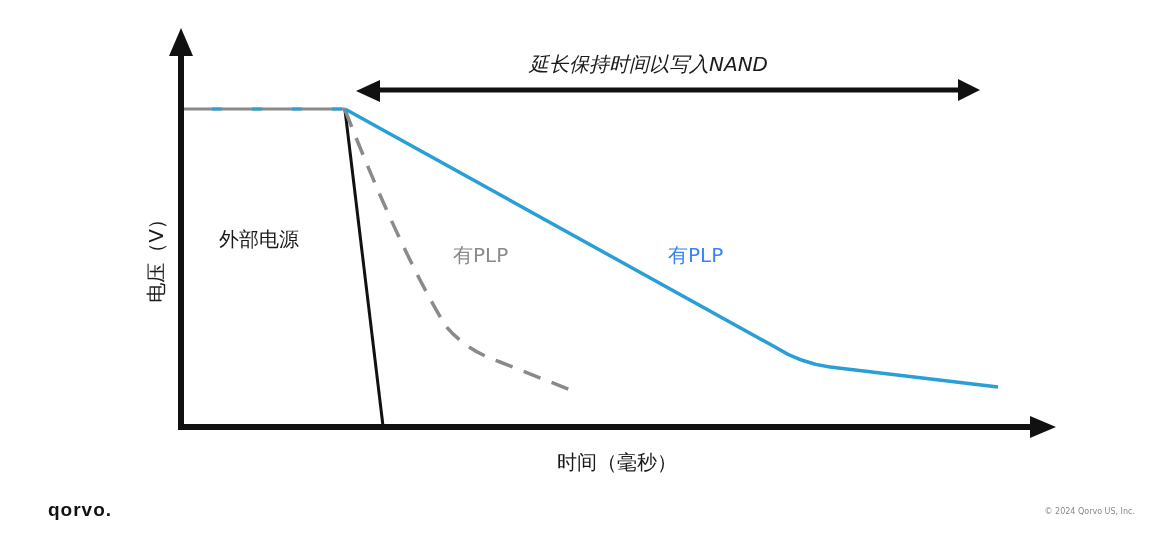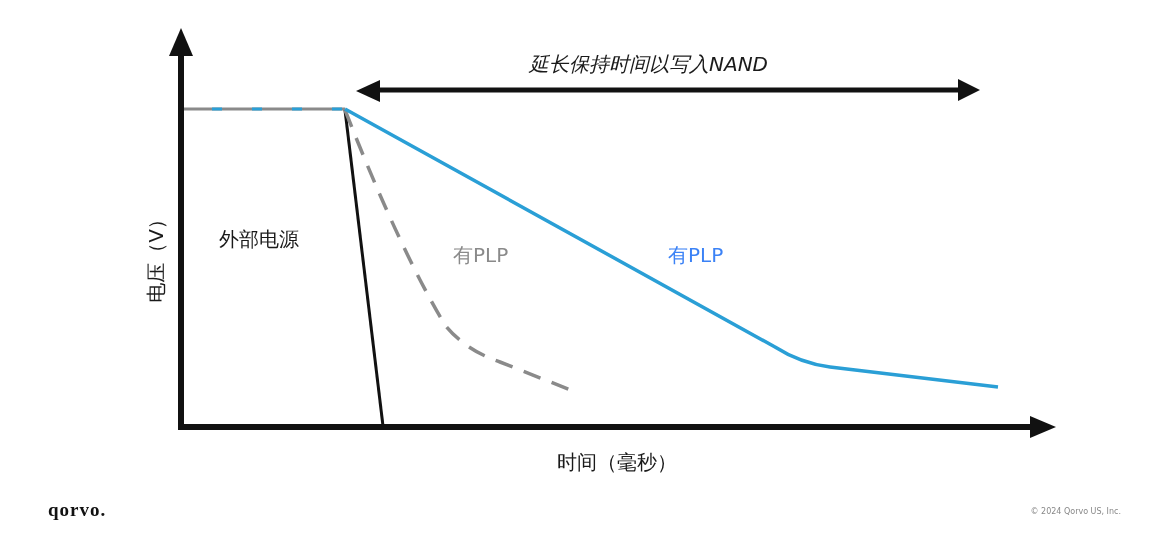--- a/index.html
+++ b/index.html
@@ -6,22 +6,22 @@
   body { width: 1151px; height: 547px; position: relative; overflow: hidden; font-family: "DejaVu Sans", "Liberation Sans", sans-serif; }
   svg.chart { position: absolute; left: 0; top: 0; }
   .lbl { position: absolute; white-space: nowrap; line-height: 1; }
   .top-label { left: 0; width: 1118px; top: 54px; text-align: center; padding-left: 179px; box-sizing: border-box; font-size: 20px; color: #1a1a1a; font-style: italic; }
   .top-label span { display: inline-block; }
   .ext-power { left: 219px; top: 229px; font-size: 20px; color: #1a1a1a; }
   .no-plp { left: 453px; top: 245px; font-size: 20px; color: #8a8a8a; }
   .with-plp { left: 668px; top: 245px; font-size: 20px; color: #3b82f6; }
   .x-title { left: 557px; top: 452px; font-size: 20px; color: #1a1a1a; }
   .y-title { left: 156px; top: 256px; font-size: 20px; color: #1a1a1a; transform: translate(-50%, -50%) rotate(-90deg); }
-  .logo { left: 48px; top: 500px; font-size: 19px; font-weight: bold; color: #111; letter-spacing: 1px; font-family: Liberation Serif, serif; }
-  .copyright { right: 30px; top: 508px; font-size: 8px; color: #888; }
+  .logo { left: 48px; top: 500px; font-size: 19px; font-weight: bold; color: #111; letter-spacing: 1px; font-family: Liberation Sans, sans-serif; }
+  .copyright { right: 16px; top: 508px; font-size: 8px; color: #888; }
 </style>
 </head>
 <body>
 
 <svg class="chart" width="1151" height="547" viewBox="0 0 1151 547">
 
   <line x1="181" y1="52" x2="181" y2="430" stroke="#111" stroke-width="6"></line>
   <polygon points="181,28 169,56 193,56" fill="#111"></polygon>
 
   <line x1="178" y1="427" x2="1032" y2="427" stroke="#111" stroke-width="6"></line>

